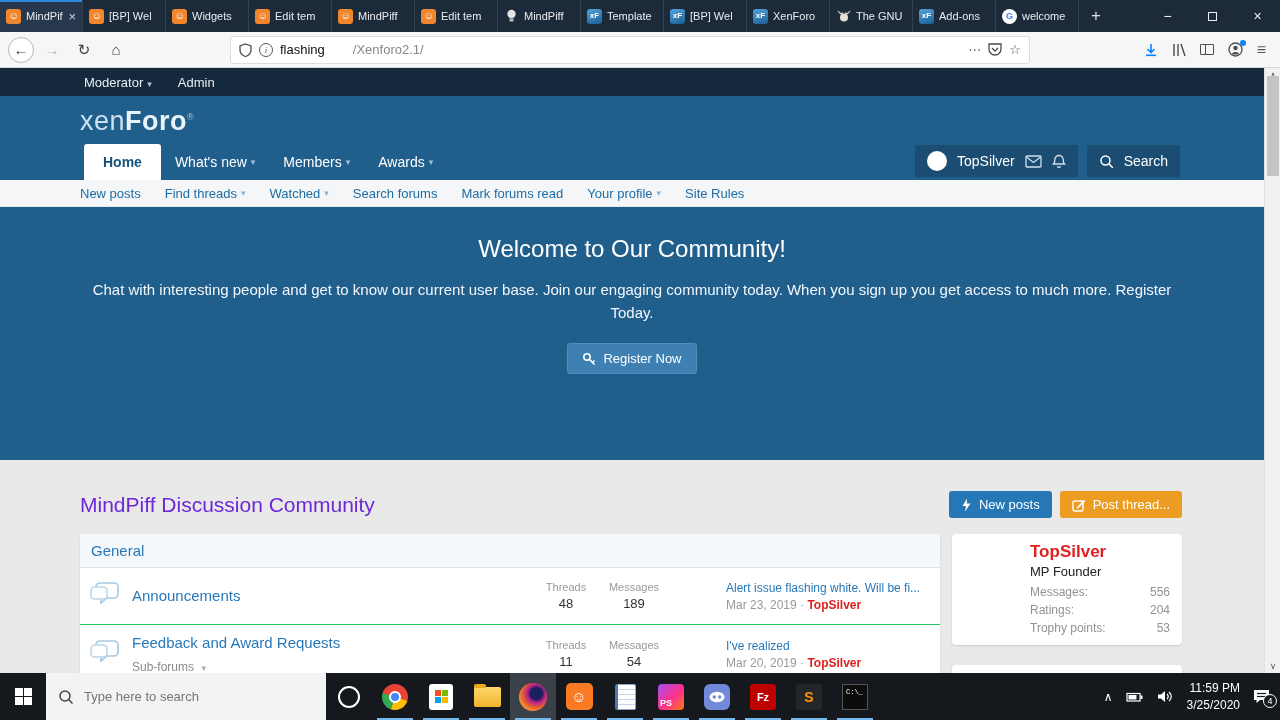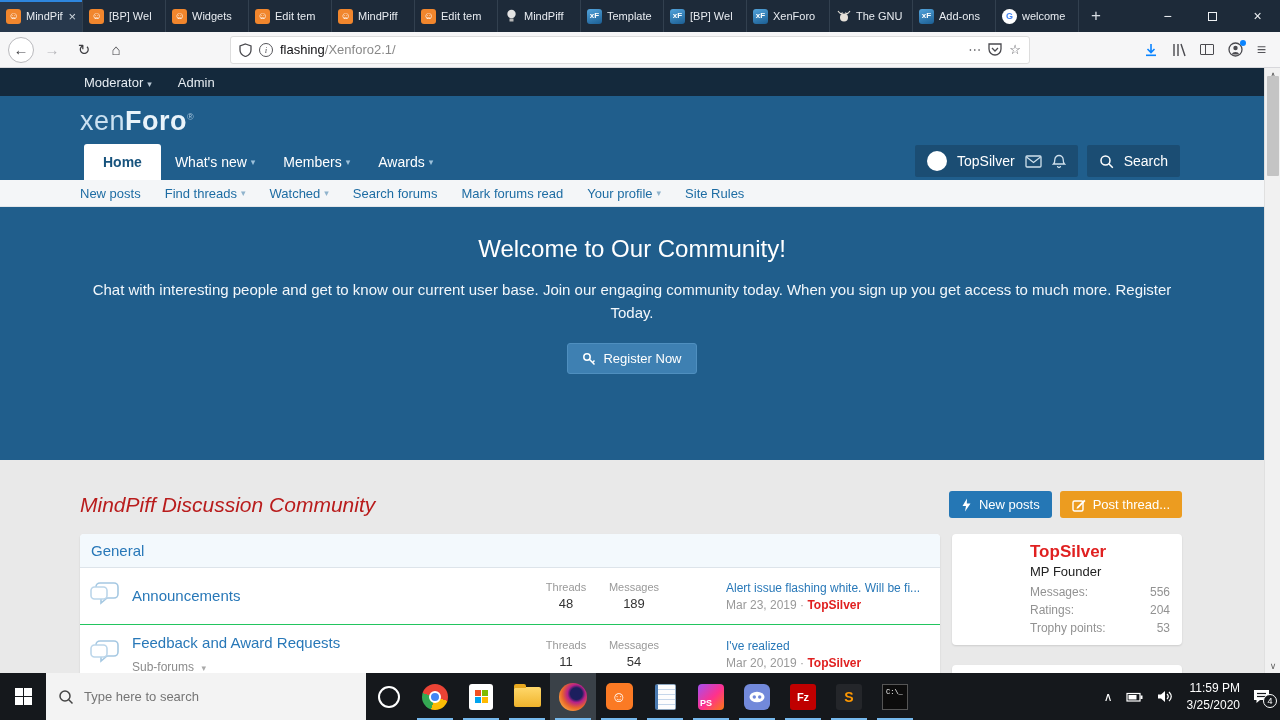--- a/index.html
+++ b/index.html
@@ -22,21 +22,21 @@
   .winbtn { width:45px; display:flex; align-items:center; justify-content:center; color:#eef1f4; font-size:14px; }
   .maxbox { width:9px; height:9px; border:1px solid #eef1f4; }
 
   
   .toolbar { position:absolute; top:32px; left:0; width:1280px; height:36px; background:#f6f6f7; display:flex; align-items:center; padding:0 8px; gap:4px; border-bottom:1px solid #d7d7db; }
   .navbtn { width:28px; height:28px; display:flex; align-items:center; justify-content:center; color:#3f3f43; font-size:15px; }
   .backcirc { width:26px; height:26px; border:1px solid #b9b9bd; border-radius:50%; background:#fff; }
   .fwd { color:#b5b5b9; }
   .urlbox { margin-left:96px; width:800px; height:28px; background:#fff; border:1px solid #ddd; border-radius:3px; display:flex; align-items:center; padding:0 8px; gap:7px; }
   .urltext { flex:1; font-size:13px; color:#101013; }
-  .urlhost { color:#101013; } .urlpath { color:#888; }
+  .urlhost { color:#101013; } .urlpath { color:#888;margin-left:28px; }
   .dim { color:#55555a; font-size:13px; }
   .tool-right { margin-left:auto; display:flex; align-items:center; gap:14px; padding-right:6px; }
   .dl { color:#0a84ff; }
   .acct { position:relative; }
   .acct .dot { position:absolute; top:-2px; right:-3px; width:6px; height:6px; border-radius:50%; background:#0a84ff; }
   .iconbox { display:inline-flex; align-items:center; justify-content:center; }
   .sbicon { width:14px; height:11px; border:1px solid #4a4a4f; border-radius:1px; position:relative; }
   .sbicon i { position:absolute; left:4px; top:0; bottom:0; width:1px; background:#4a4a4f; }
   .infocirc { width:14px; height:14px; border:1px solid #55555a; border-radius:50%; font-size:9px; color:#55555a; display:flex; align-items:center; justify-content:center; font-style:italic; font-family:"Liberation Serif",serif; }
 
@@ -64,21 +64,21 @@
   .subnav .chev { color:#8fb3cc; }
 
   .welcome { height:253px; background:#205e8c; color:#fff; text-align:center; }
   .welcome h1 { padding-top:28px; font-size:24px; font-weight:400; }
   .welcome p { width:1092px; margin:16px auto 0; font-size:15px; line-height:1.5; color:#f2f7fb; }
   .reg-btn { margin-top:19px; display:inline-flex; align-items:center; gap:7px; background:#3e80b2; color:#fff; font-size:13px; padding:7px 14px; border-radius:3px; border:1px solid #4f8fbf; }
 
   .bodyarea { height:213px; }
   .content { width:1102px; margin-left:80px; }
   .headrow { display:flex; align-items:center; justify-content:space-between; padding-top:31px; }
-  .pagetitle { font-size:21px; color:#b91c1c; font-weight:400;font-style:italic; }
+  .pagetitle { font-size:21px; color:#6d28d9; font-weight:400; }
   .btns { display:flex; gap:8px; }
   .btn { display:inline-flex; align-items:center; gap:7px; font-size:13px; color:#fff; padding:6px 12px; border-radius:3px; }
   .btn-blue { background:#2577b5; }
   .btn-orange { background:#ec9c20; }
 
   .cards { display:flex; gap:12px; margin-top:16px; align-items:flex-start; }
   .maincard { width:860px; background:#fff; border-radius:4px 4px 0 0; box-shadow:0 1px 2px rgba(0,0,0,.12); }
   .cathead { padding:8px 11px; background:#f3f9fd; color:#2878b8; font-size:15px; border-bottom:1px solid #dde4ea; border-radius:4px 4px 0 0; }
   .forum-row { display:flex; align-items:center; padding:9px 10px; border-bottom:1px solid #22c55e; min-height:57px; }
   .bubbles { width:42px; flex:none; color:#a5c8e2; }
@@ -105,21 +105,21 @@
   
   .scrollbar { position:absolute; top:68px; right:0; width:16px; height:605px; background:#f1f1f1; border-left:1px solid #e0e0e0; }
   .sb-thumb { position:absolute; top:8px; left:2px; width:12px; height:100px; background:#c4c4c4; border-radius:1px; }
   .sb-arrow { position:absolute; left:0; width:16px; text-align:center; color:#606060; font-size:9px; }
 
   
   .taskbar { position:absolute; bottom:0; left:0; width:1280px; height:47px; background:#15181c; display:flex; align-items:stretch; color:#fff; }
   .tbtile { width:46px; display:flex; align-items:center; justify-content:center; position:relative; flex:none; }
   .tbtile.open::after { content:""; position:absolute; bottom:0; left:5px; right:5px; height:2px; background:#76b9ed; }
   .tbtile.focus { background:#3a4148; }
-  .tb-search { width:320px; background:#f3f3f3; display:flex; align-items:center; gap:10px; padding:0 12px; flex:none; }
+  .tb-search { width:280px; background:#f3f3f3; display:flex; align-items:center; gap:10px; padding:0 12px; flex:none; }
   .tb-search input { border:none; outline:none; background:transparent; font-size:13px; color:#333; width:250px; font-family:"Liberation Sans",sans-serif; }
   .tray { margin-left:auto; display:flex; align-items:center; gap:13px; padding-right:10px; }
   .trayic { display:inline-flex; align-items:center; justify-content:center; color:#fff; }
   .clock { text-align:right; font-size:12px; line-height:1.35; }
   .notif { position:relative; display:flex; align-items:center; }
   .badge { position:absolute; right:-7px; bottom:-4px; width:14px; height:14px; border:1px solid #fff; border-radius:50%; background:#15181c; font-size:9px; display:flex; align-items:center; justify-content:center; }
 
   
   .ic-chrome { width:26px; height:26px; border-radius:50%; background:conic-gradient(#ea4335 0 30%, #fbbc05 0 55%, #34a853 0 80%, #ea4335 0 100%); position:relative; }
   .ic-chrome i { position:absolute; inset:7px; border-radius:50%; background:#4285f4; border:2px solid #fff; }

